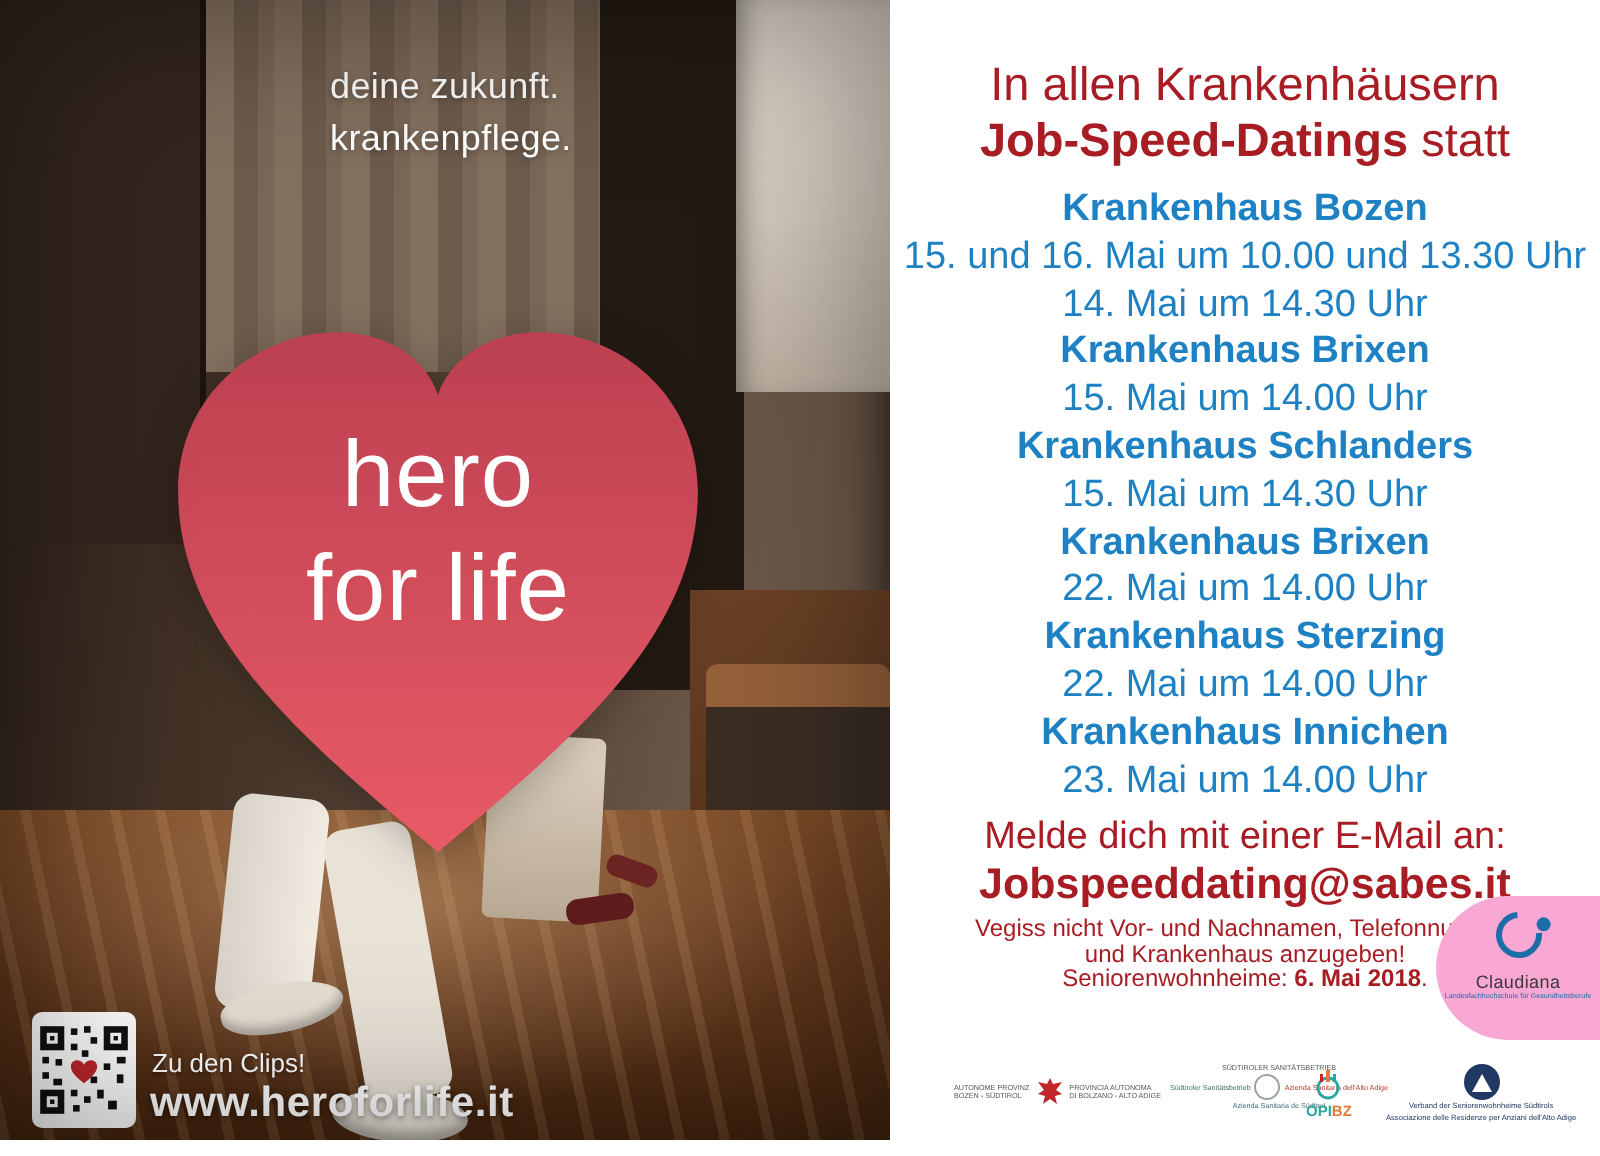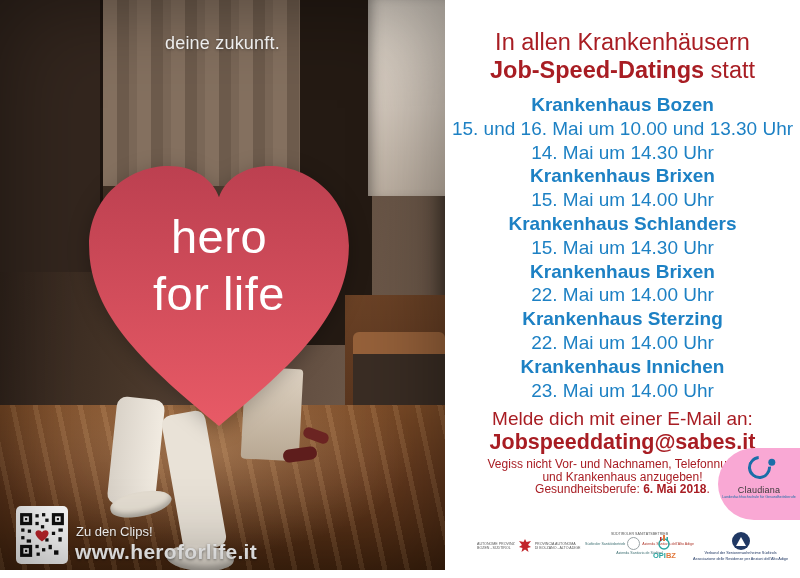--- a/index.html
+++ b/index.html
@@ -117,20 +117,21 @@
     <div class="ph-cloth"></div>
     <div class="ph-slipper1"></div>
     <div class="ph-slipper2"></div>
     <div class="ph-leg1"></div>
     <div class="ph-leg2"></div>
     <div class="ph-shoe1"></div>
     <div class="ph-shoe2"></div>
 
     <div class="tagline">
       <div>deine zukunft.</div>
+      <div>krankenpflege.</div>
     </div>
 
     <div class="heart-wrap">
       <svg viewBox="0 0 512 512">
         <defs>
           <linearGradient id="hg" x1="0" y1="0" x2="0" y2="1">
             <stop offset="0" stop-color="#bc4050"></stop>
             <stop offset="1" stop-color="#e85a66"></stop>
           </linearGradient>
         </defs>
@@ -209,21 +210,21 @@
       <div class="hosp">Krankenhaus Innichen</div>
       <div class="date">23. Mai um 14.00 Uhr</div>
     </div>
 
     <div class="contact">
       <div class="cta">Melde dich mit einer E-Mail an:</div>
       <div class="email">Jobspeeddating@sabes.it</div>
       <div class="notes">
         <div class="note">Vegiss nicht Vor- und Nachnamen, Telefonnummer</div>
         <div class="note">und Krankenhaus anzugeben!</div>
-        <div class="note"><span>Gesundheitsberufe: </span><b>6. Mai 2018</b><span>.</span></div>
+        <div class="note"><span>Seniorenwohnheime: </span><b>6. Mai 2018</b><span>.</span></div>
       </div>
     </div>
 
     <div class="claudiana">
       <span class="c-icon"></span>
       <div class="c-label">Claudiana</div>
       <div class="c-tag">Landesfachhochschule für Gesundheitsberufe</div>
     </div>
 
     <div class="logos">

